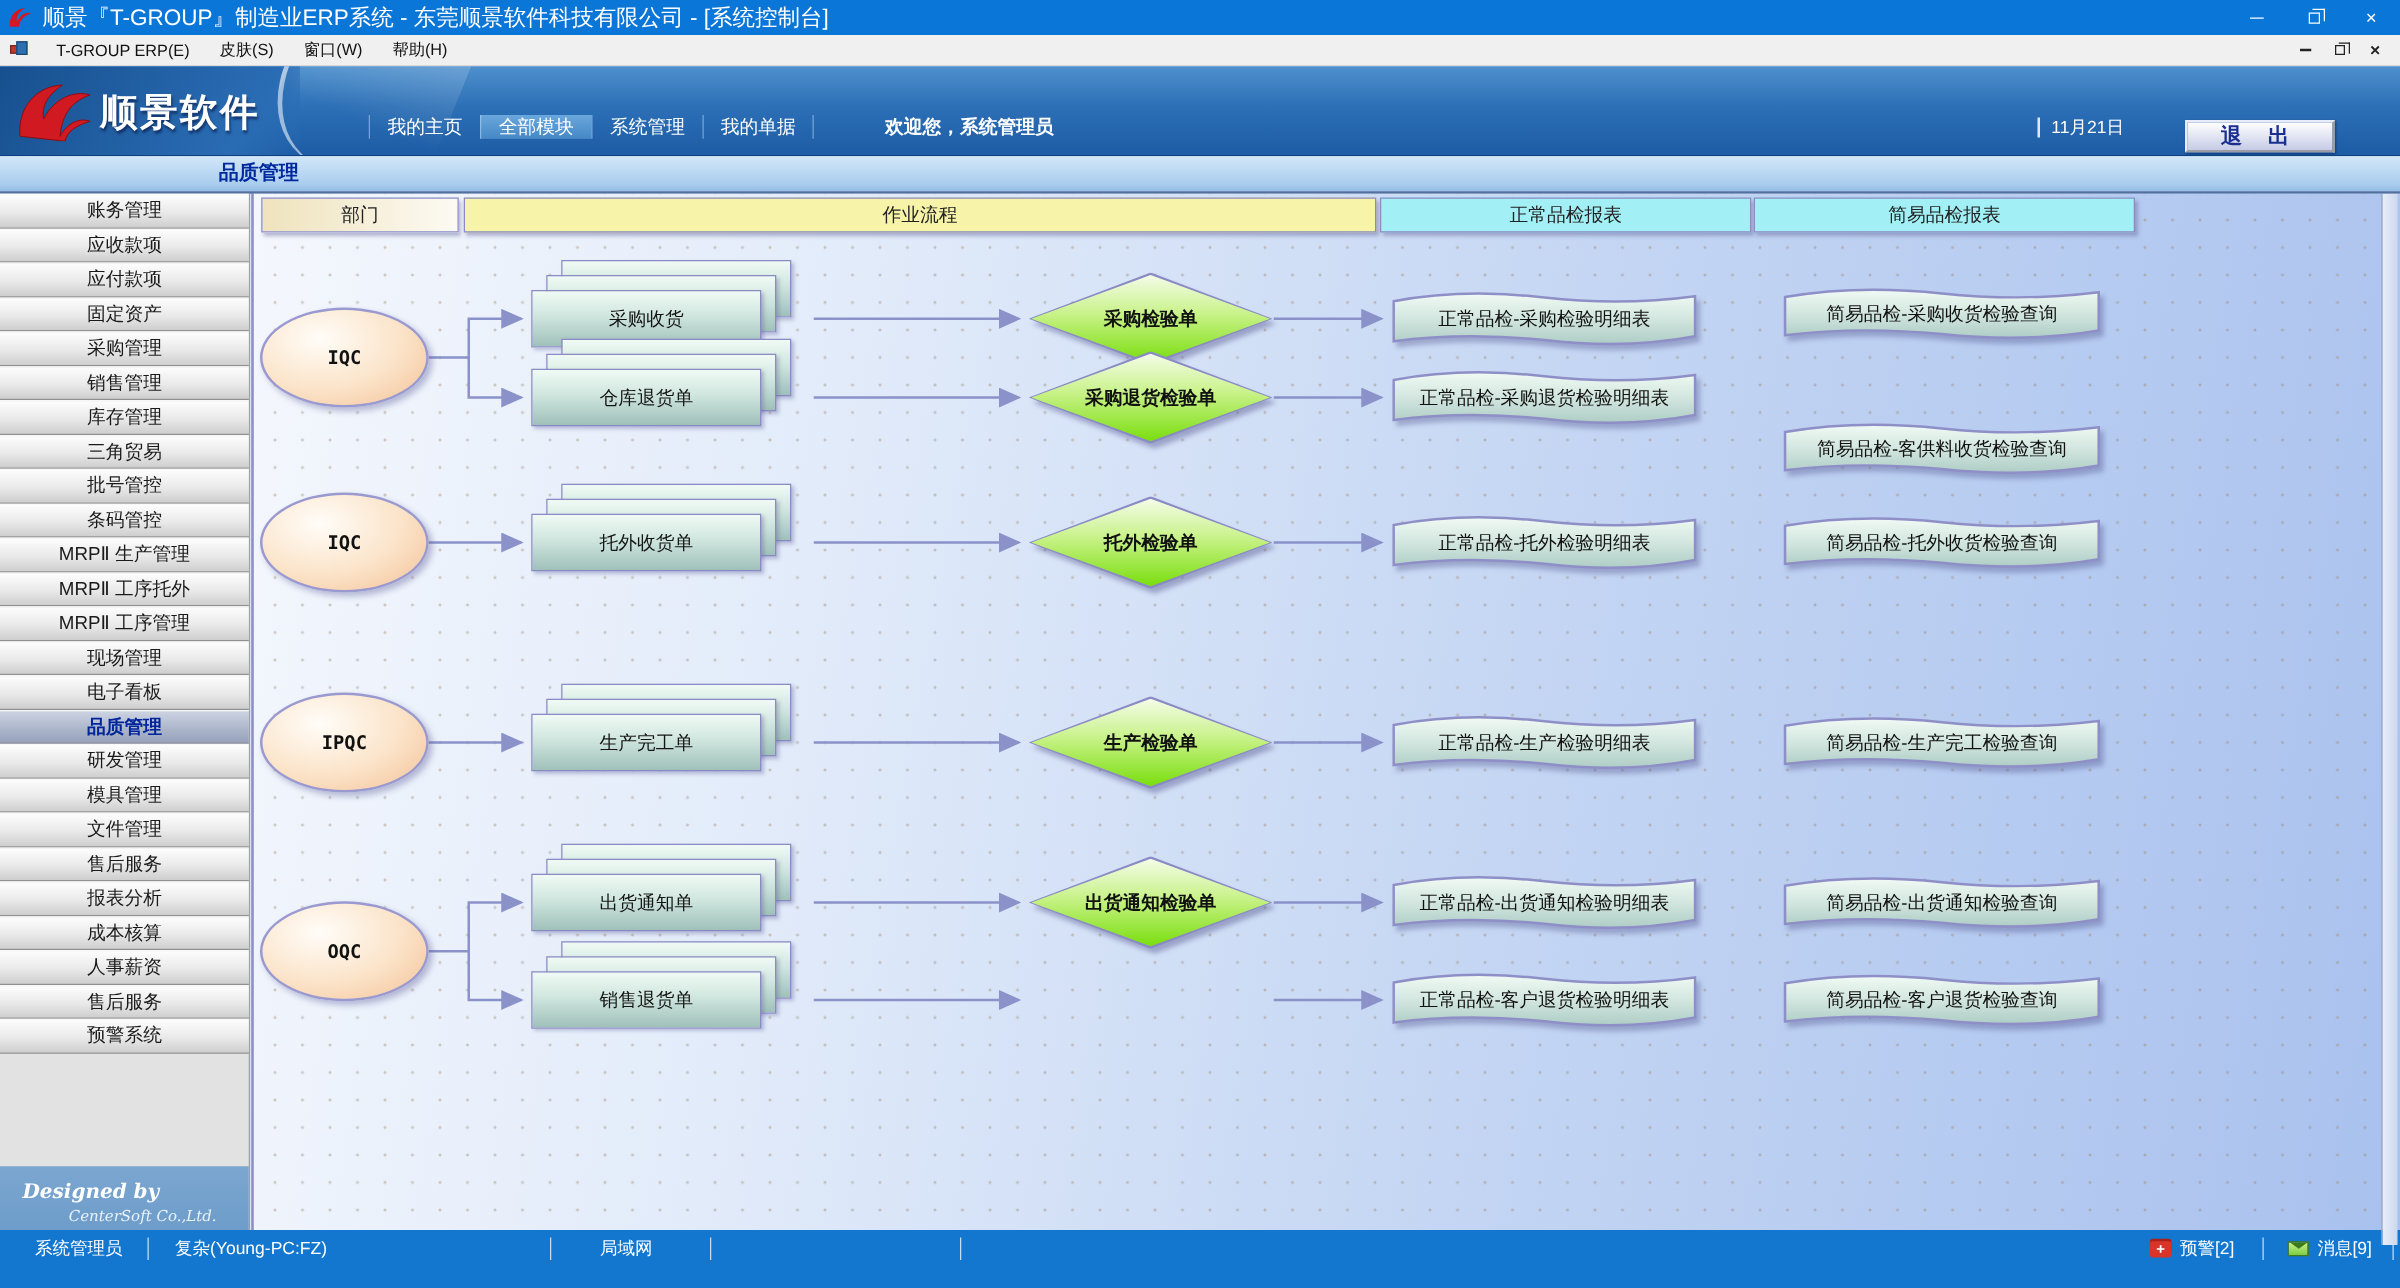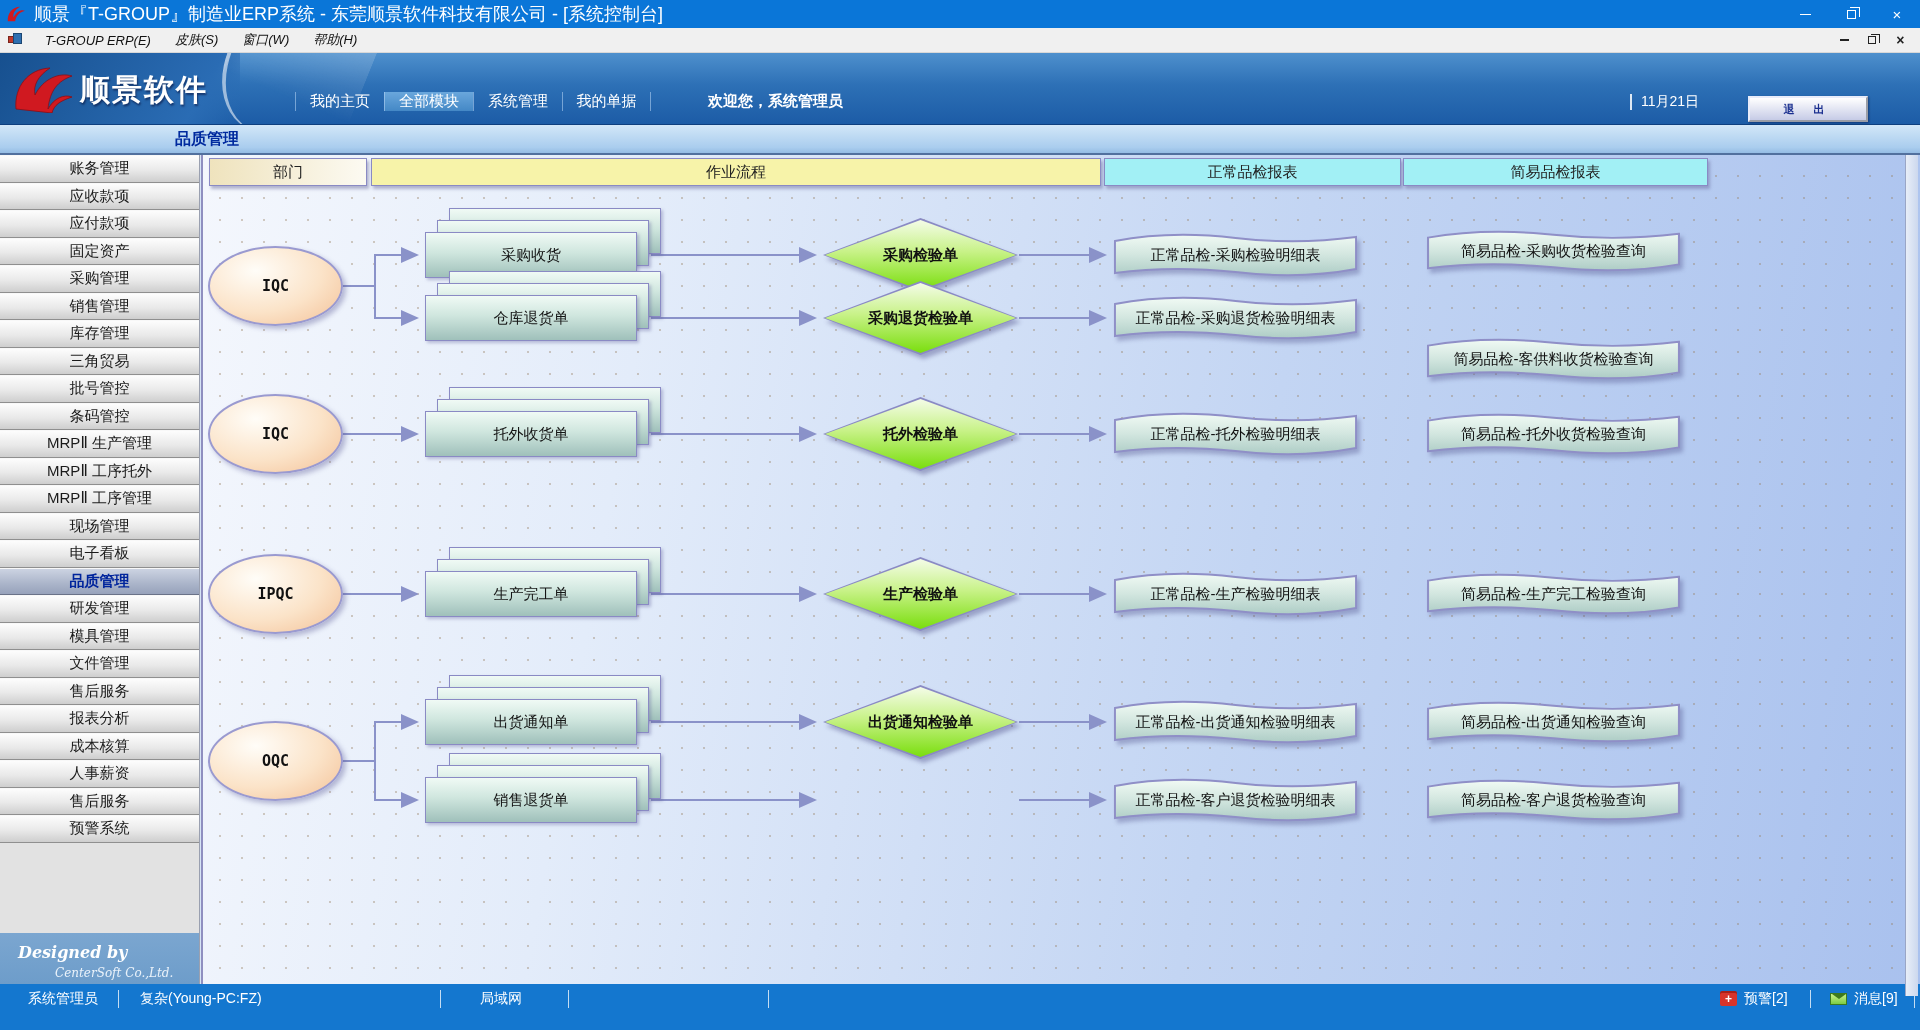--- a/index.html
+++ b/index.html
@@ -11,21 +11,21 @@
   .titlebar .appicon { width:20px; height:18px; margin:0 8px 0 6px; }
   .titlebar .wtitle { font-size:18px; white-space:nowrap; }
   .wbtns { margin-left:auto; display:flex; height:28px; }
   .wbtn { width:46px; height:28px; display:flex; align-items:center; justify-content:center; color:#fff; }
   .g-min { width:11px; height:1px; background:#fff; }
   .g-max { width:9px; height:9px; border:1px solid #fff; position:relative; }
   .g-max::before { content:""; position:absolute; left:2px; top:-4px; width:9px; height:9px; border:1px solid #fff; border-bottom:none; border-left:none; }
   .g-close { font-size:15px; line-height:1; }
 
   
-  .menubar { position:absolute; top:28px; left:0; right:0; height:25px; background:#f0f0f0; display:flex; align-items:center; border-bottom:1px solid #d8d8d8;font-style:italic; }
+  .menubar { position:absolute; top:28px; left:0; right:0; height:25px; background:#f0f0f0; display:flex; align-items:center; border-bottom:1px solid #d8d8d8; }
   .menuicon { width:15px; height:14px; margin:0 10px 0 8px; position:relative; }
   .menuicon i { position:absolute; display:block; }
   .mi1 { left:0; top:3px; width:7px; height:7px; background:#c0392b; border:1px solid #7a241b; }
   .mi2 { left:5px; top:0; width:9px; height:11px; background:#2e6fb0; border:1px solid #1b4672; }
   .menu-item { font-size:13px; color:#111; padding:0 12px; height:25px; display:flex; align-items:center; }
   .mdibtns { margin-left:auto; display:flex; align-items:center; margin-right:6px; }
   .mdibtn { width:28px; height:20px; display:flex; align-items:center; justify-content:center; color:#222; }
   .g-min-d { width:9px; height:2px; background:#222; }
   .g-max-d { width:8px; height:8px; border:1px solid #222; position:relative; }
   .g-max-d::before { content:""; position:absolute; left:2px; top:-3px; width:8px; height:8px; border:1px solid #222; border-bottom:none; border-left:none; }
@@ -37,21 +37,21 @@
   .swoosh { position:absolute; left:212px; top:-10px; width:150px; height:95px; border-left:4px solid rgba(255,255,255,.55); border-radius:0 0 0 90px; transform:skewX(-22deg); background:linear-gradient(200deg,rgba(255,255,255,.20),rgba(255,255,255,0) 55%); }
   .brand { position:absolute; left:80px; top:17px; color:#fff; font-size:30px; font-weight:bold; letter-spacing:2px; text-shadow:1px 2px 2px rgba(0,0,40,.5); }
   .brandlogo { position:absolute; left:12px; top:10px; }
   .tabs { position:absolute; left:295px; top:25px; height:47px; display:flex;align-items:center; }
   .tab { width:89px; display:flex; align-items:center; justify-content:center; color:#fff; font-size:15px; border-left:1px solid rgba(185,215,245,.55); cursor:default; }
   .tab:last-child { border-right:1px solid rgba(185,215,245,.55); }
   .tab.active { background:linear-gradient(180deg,#6aa7dc,#4488c6); }
   .welcome { position:absolute; left:708px; top:25px; height:47px; display:flex; align-items:center; color:#fff; font-size:15px; font-weight:bold; }
   .datewrap { position:absolute; left:1630px; top:25px; height:47px; display:flex; align-items:center; color:#fff; font-size:14px; }
   .datebar { width:2px; height:16px; background:rgba(255,255,255,.85); margin-right:9px; }
-  .logout-btn { position:absolute; left:1748px; top:43px; width:120px; height:26px; background:linear-gradient(180deg,#ffffff,#c6cbe6); border:2px outset #e8ecfa; color:#1a2f8f; font-weight:bold; font-size:11px; letter-spacing:8px; text-align:center; line-height:22px; box-shadow:1px 1px 2px rgba(0,0,50,.4); }
+  .logout-btn { position:absolute; left:1748px; top:43px; width:120px; height:26px; background:linear-gradient(180deg,#ffffff,#c6cbe6); border:2px outset #e8ecfa; color:#1a2f8f; font-weight:bold; font-size:17px; letter-spacing:8px; text-align:center; line-height:22px; box-shadow:1px 1px 2px rgba(0,0,50,.4); }
 
   
   .crumb { position:absolute; top:125px; left:0; right:0; height:30px; background:linear-gradient(180deg,#d2e7f8 0%,#aacdee 80%,#94bce4 100%); border-bottom:2px solid #51709e; }
   .crumb-title { position:absolute; left:175px; top:0; line-height:28px; font-size:16px; font-weight:bold; color:#002a9e; }
 
   
   .sidebar { position:absolute; top:155px; left:0; width:200px; bottom:34px; background:#e2e2e2; border-right:1px solid #9aa0b0; }
   .sbitem { height:27.5px; display:flex; align-items:center; justify-content:center; font-size:15px; color:#1a1a1a; background:linear-gradient(180deg,#fdfdfd 0%,#e9e9e9 55%,#cecece 100%); border-top:1px solid #f8f8f8; border-bottom:1px solid #8f8f8f; cursor:default; }
   .sbitem.sel { background:linear-gradient(180deg,#ccd3e2 0%,#aab4c9 60%,#97a2bb 100%); color:#00249c; font-weight:bold; border-bottom:1px solid #6a7288; }
   .designed { position:absolute; left:0; top:778px; width:199px; height:60px; background:linear-gradient(180deg,#7ba6d0,#6b9bc9); color:#fff; font-family:"DejaVu Serif","Liberation Serif",serif; }
@@ -69,21 +69,21 @@
 
   .colhead { position:absolute; top:3px; height:28px; display:flex; align-items:center; justify-content:center; font-size:15px; color:#222; border:1px solid #8a8ac4; box-shadow:2px 3px 3px rgba(100,100,150,.45); z-index:2; }
   .ch-dept { left:6px; width:158px; background:linear-gradient(90deg,#efe3bd,#fcfaf2); }
   .ch-flow { left:168px; width:730px; background:#f7f3a9; }
   .ch-normal { left:901px; width:297px; background:#a2f0f5; }
   .ch-simple { left:1200px; width:305px; background:#a2f0f5; }
 
   .ellipse { position:absolute; left:5px; width:135px; height:80px; border-radius:50%; border:2px solid #9a9ad0; background:radial-gradient(ellipse at 35% 30%, #fffdf8 0%, #fbe3c8 55%, #f3c096 100%); display:flex; align-items:center; justify-content:center; font-family:"DejaVu Sans Mono","Liberation Mono",monospace; font-size:15px; font-weight:bold; color:#111; box-shadow:3px 3px 5px rgba(90,90,150,.4); z-index:2; }
 
   .proc { position:absolute; left:222px; width:200px; height:46px; z-index:2; }
-  .pl { position:absolute; width:212px; height:46px; border:1px solid #8a8ac4; background:linear-gradient(180deg,#f0faf5 0%,#cfe6de 45%,#9fc0ba 100%); box-shadow:2px 2px 3px rgba(90,90,150,.35);font-family:Liberation Serif, serif; }
+  .pl { position:absolute; width:184px; height:46px; border:1px solid #8a8ac4; background:linear-gradient(180deg,#f0faf5 0%,#cfe6de 45%,#9fc0ba 100%); box-shadow:2px 2px 3px rgba(90,90,150,.35);font-family:Liberation Serif, serif; }
   .p2 { left:24px; top:-24px; }
   .p1 { left:12px; top:-12px; }
   .pfront { left:0; top:0; display:flex; align-items:center; justify-content:center; font-size:15px; color:#141414; }
 
   .dwrap { position:absolute; left:620px; width:195px; height:74px; filter:drop-shadow(3px 4px 2px rgba(70,70,130,.4)); z-index:2; }
   .diamond { position:absolute; inset:0; clip-path:polygon(50% 0,100% 50%,50% 100%,0 50%); background:#8a8ac4; }
   .din { position:absolute; inset:2px; clip-path:polygon(50% 0,100% 50%,50% 100%,0 50%); background:linear-gradient(180deg,#f4fce8 0%,#c8f288 45%,#7ade0e 100%); }
   .dtxt { position:absolute; inset:0; display:flex; align-items:center; justify-content:center; font-size:15px; font-weight:600; color:#111; z-index:3; }
 
   .report { position:absolute; width:245px; height:44px; z-index:2; }

